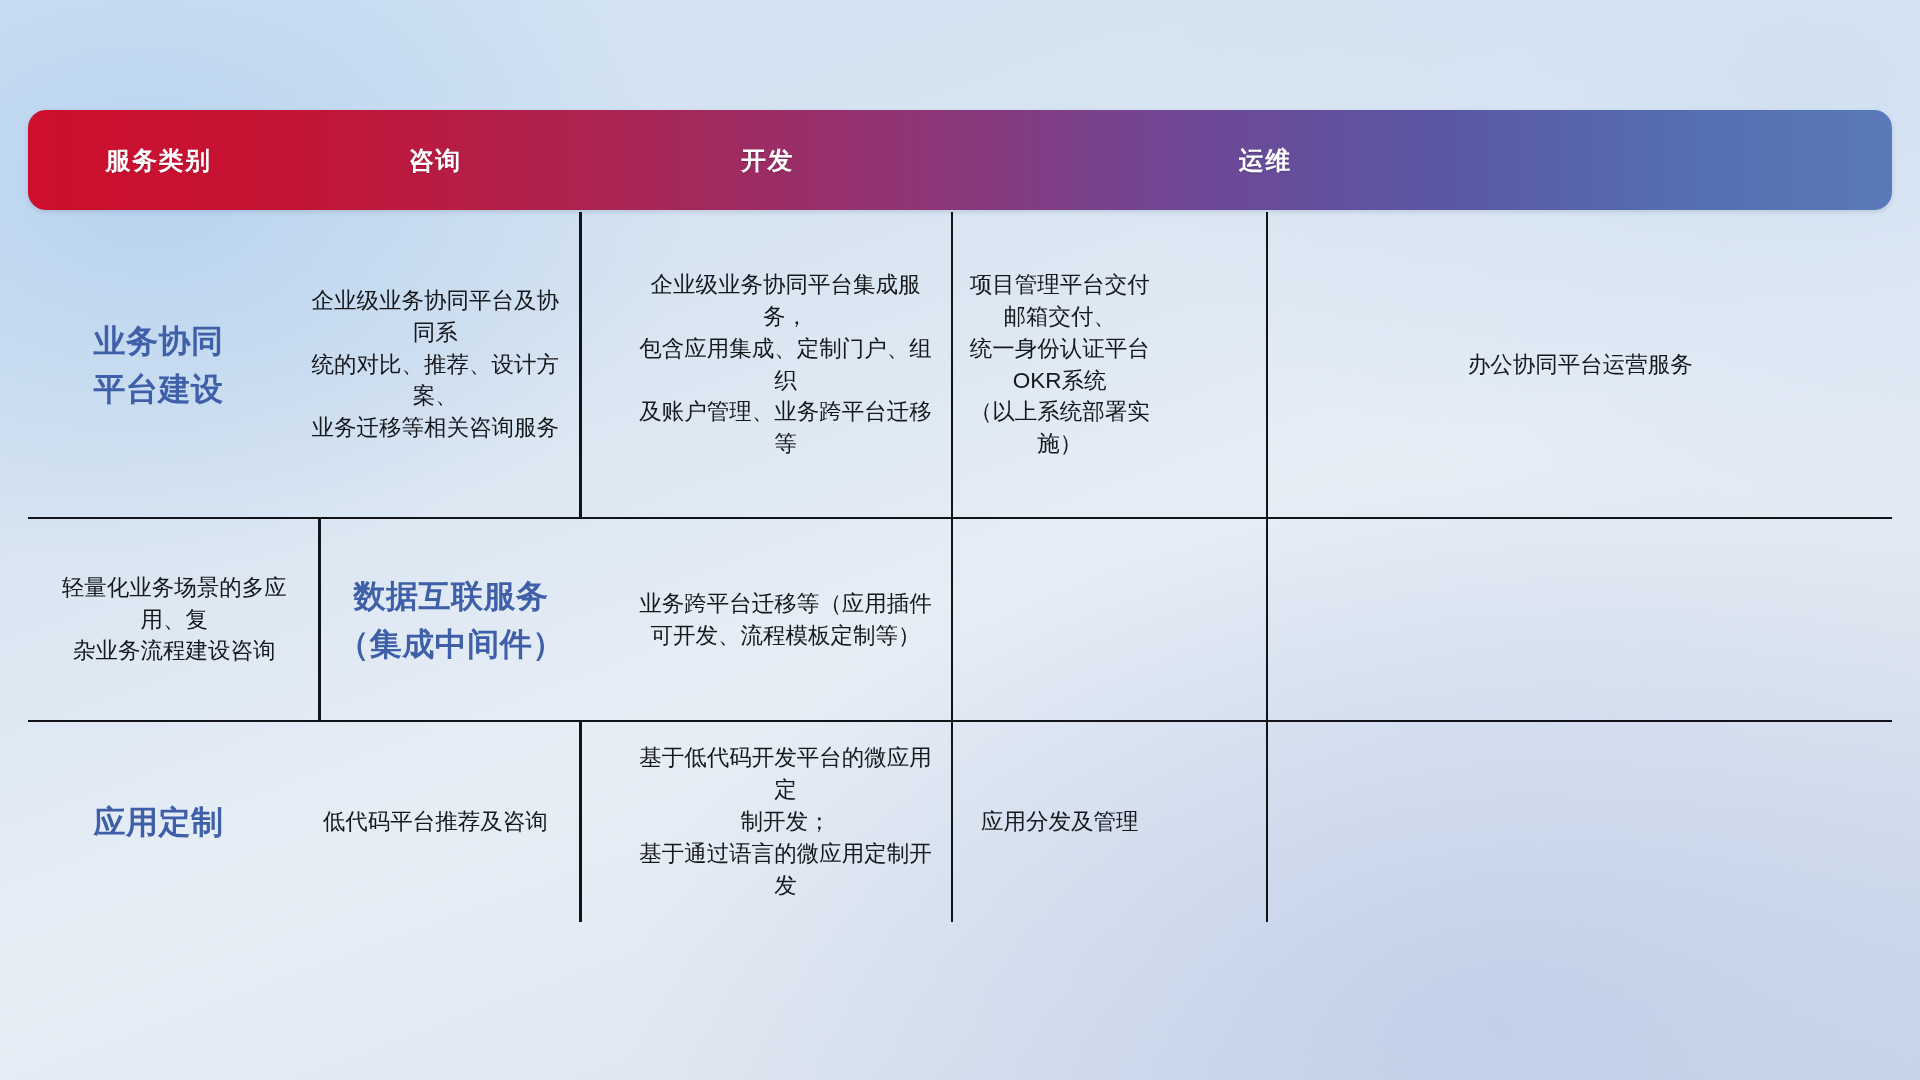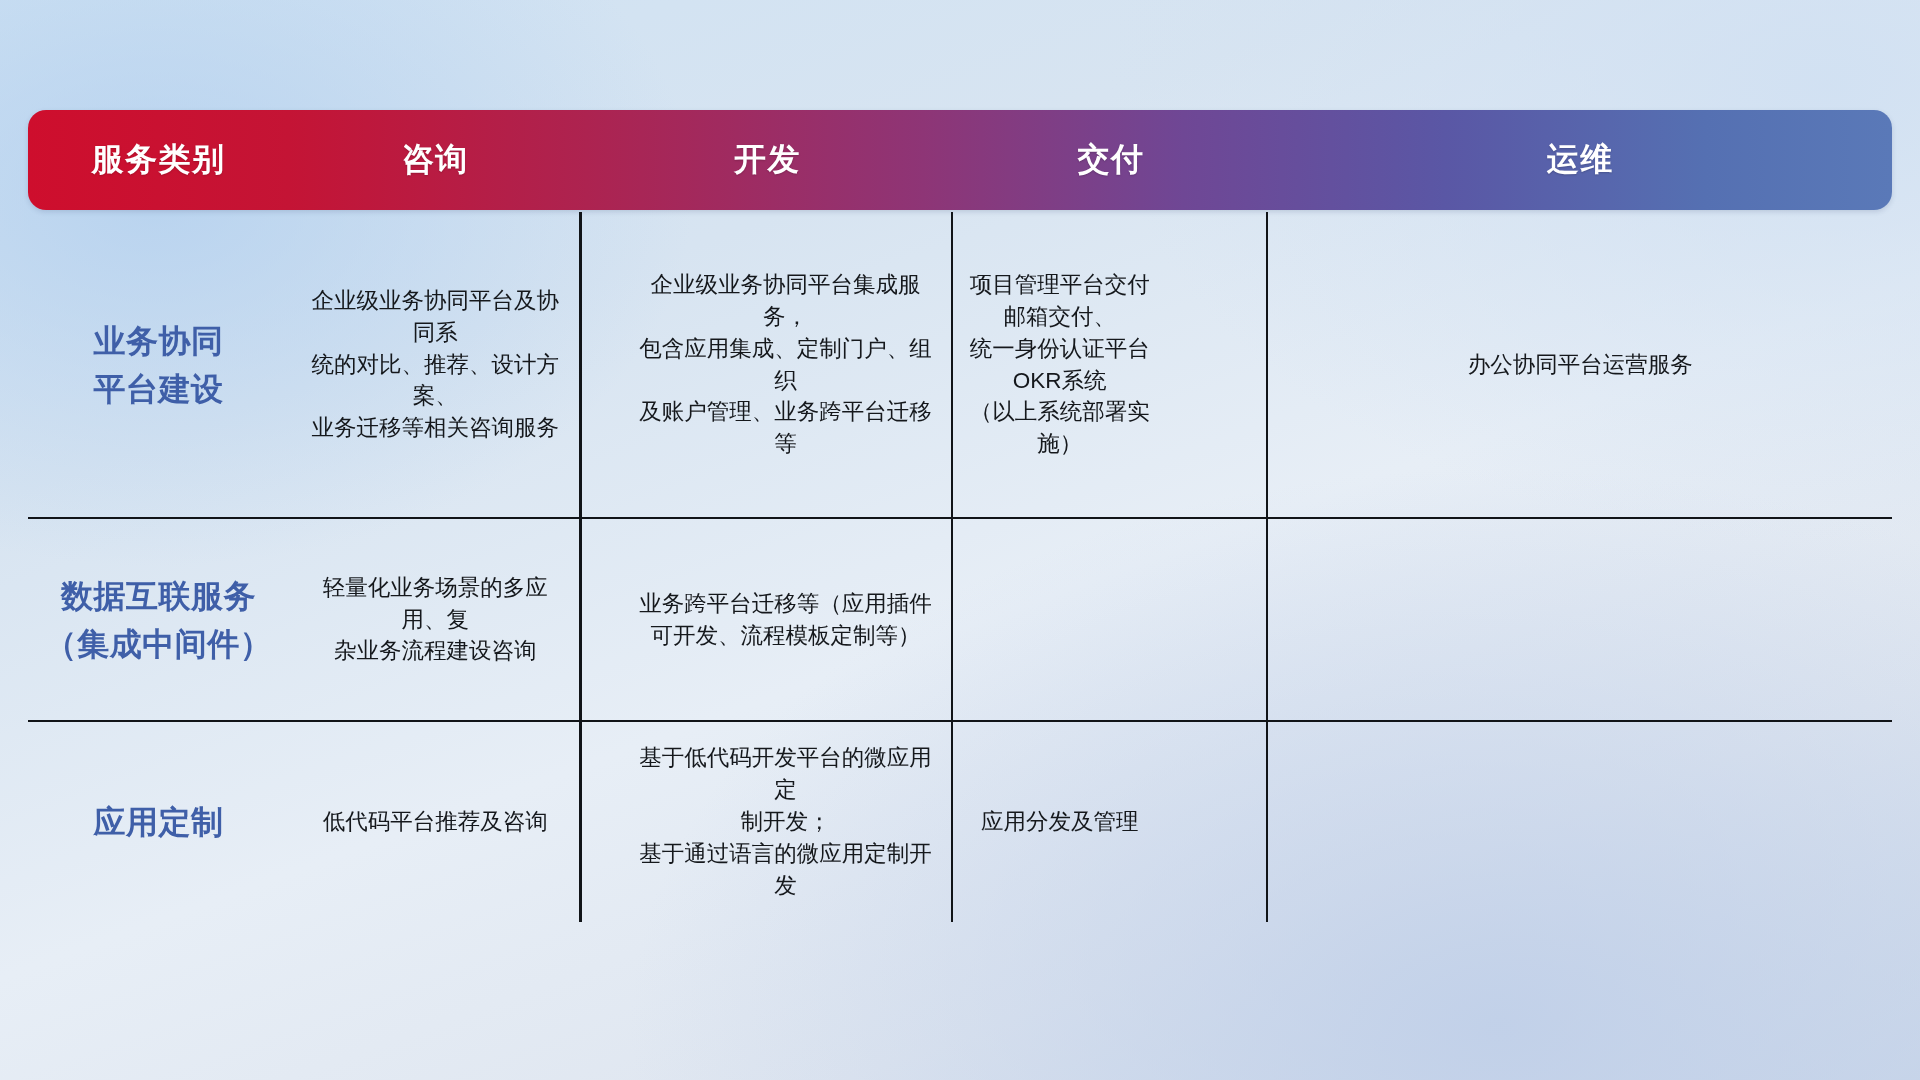--- a/index.html
+++ b/index.html
@@ -48,21 +48,21 @@
         #5a57a5 76%,
         #5570b2 90%,
         #5a79b8 100%);
     box-shadow: 0 2px 5px rgba(60,80,120,0.18);
   }
   .th {
     display: flex;
     align-items: center;
     justify-content: center;
     color: #ffffff;
-    font-size: 32px;
+    font-size: 25px;
     font-weight: bold;
     letter-spacing: 1.5px;
     text-shadow: 0 1px 2px rgba(0,0,0,0.18);
   }
 
   
   .tbody {
     margin-top: 2px;
   }
   .trow {
@@ -127,21 +127,20 @@
 <body>
 
 <div id="page">
 
   <div id="table-wrap">
 
     <div class="thead">
       <div class="th h0">服务类别</div>
       <div class="th h1">咨询</div>
       <div class="th h2">开发</div>
-      <div class="th h3">交付</div>
       <div class="th h4">运维</div>
     </div>
 
     <div class="tbody">
 
       <div class="trow r1">
         <div class="td cat c0">业务协同
 平台建设</div>
         <div class="td c1 vsep-right">企业级业务协同平台及协同系
 统的对比、推荐、设计方案、
@@ -152,24 +151,24 @@
         <div class="td c3">项目管理平台交付
 邮箱交付、
 统一身份认证平台
 OKR系统
 （以上系统部署实施）</div>
         <div class="td c4 vsep-right"></div>
         <div class="td c5">办公协同平台运营服务</div>
       </div>
 
       <div class="trow r2">
+        <div class="td c1 vsep-right">轻量化业务场景的多应用、复
+杂业务流程建设咨询</div>
         <div class="td cat c0">数据互联服务
 （集成中间件）</div>
-        <div class="td c1 vsep-right">轻量化业务场景的多应用、复
-杂业务流程建设咨询</div>
         <div class="td c2 vsep-right">业务跨平台迁移等（应用插件
 可开发、流程模板定制等）</div>
         <div class="td c3"></div>
         <div class="td c4 vsep-right"></div>
         <div class="td c5"></div>
       </div>
 
       <div class="trow r3">
         <div class="td cat c0">应用定制</div>
         <div class="td c1 vsep-right">低代码平台推荐及咨询</div>

